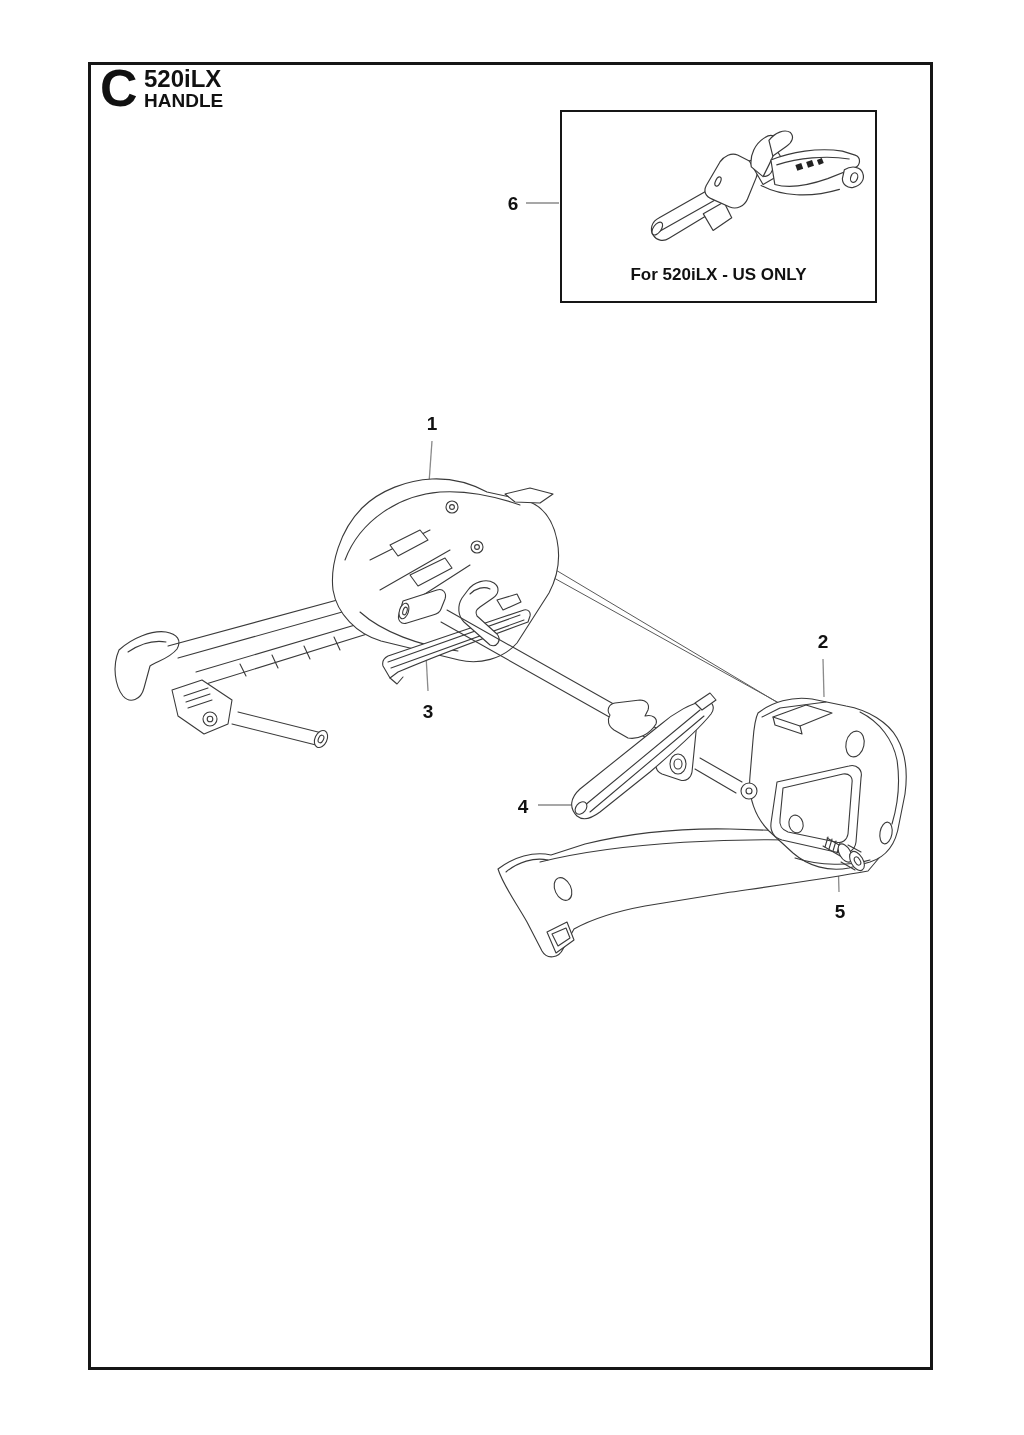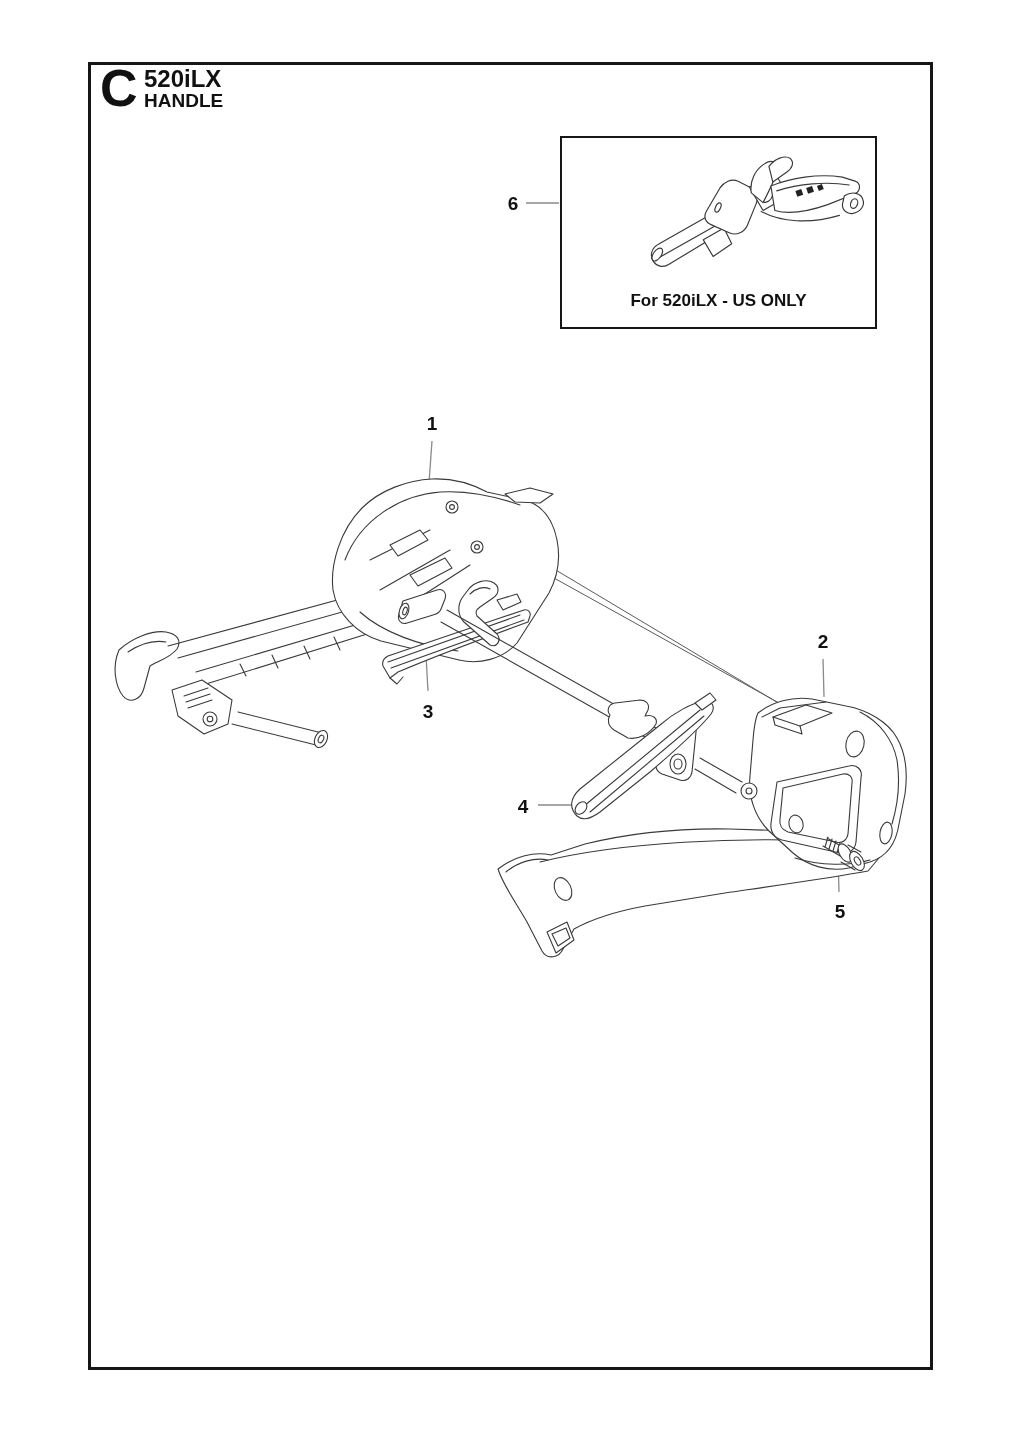--- a/index.html
+++ b/index.html
@@ -13,21 +13,21 @@
     border:3px solid #161616;box-sizing:border-box;background:#fff;
   }
   .section-letter{
     position:absolute;left:100px;top:62px;
     font-size:52px;font-weight:700;line-height:1;letter-spacing:-1px;
   }
   .header-lines{position:absolute;left:144px;top:68px;}
   .header-lines .model{font-size:24px;font-weight:700;line-height:22px;}
   .header-lines .title{font-size:19px;font-weight:700;line-height:22px;}
   .inset-box{
-    position:absolute;left:560px;top:136px;width:317px;height:193px;
+    position:absolute;left:560px;top:110px;width:317px;height:193px;
     border:2.5px solid #161616;box-sizing:border-box;background:#fff;padding-left:25px;
   }
   .inset-note{
     position:absolute;left:0;right:0;bottom:16px;text-align:center;
     font-size:17px;font-weight:700;
   }
   .inset-svg{position:absolute;left:0;top:0;width:100%;height:100%;}
   .callout{
     position:absolute;transform:translate(-50%,-50%);
     font-size:19px;font-weight:700;line-height:1;

